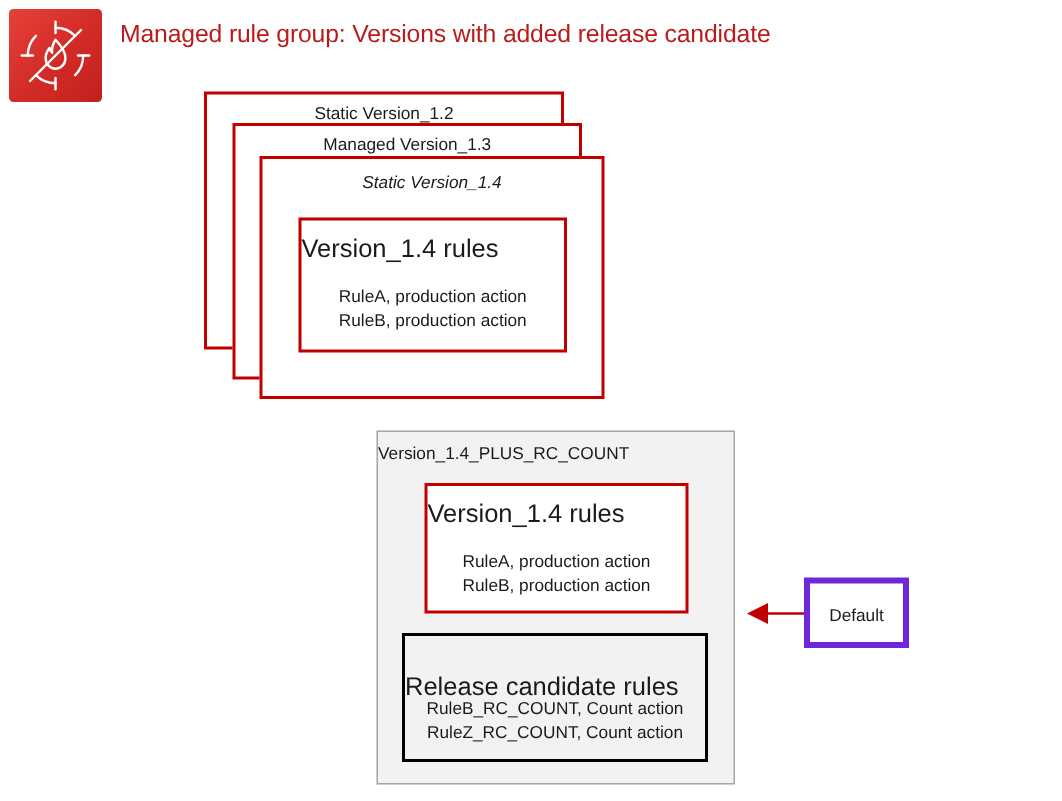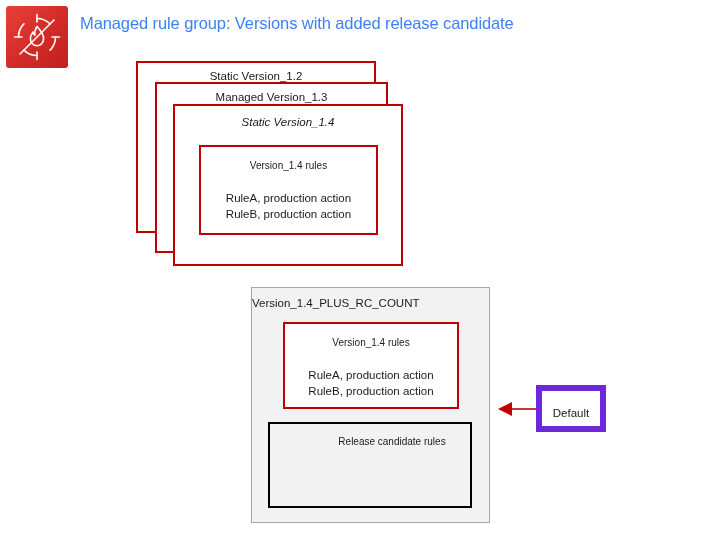--- a/index.html
+++ b/index.html
@@ -36,21 +36,21 @@
   }
   #waf-icon svg { display: block; }
 
   
   #page-title {
     position: absolute;
     left: 80px;
     top: 12px;
     font-size: 16.5px;
     line-height: 22px;
-    color: #3b82f6;
+    color: #b91c1c;
     white-space: nowrap;
     letter-spacing: -0.1px;
   }
 
   
   .redbox {
     position: absolute;
     box-sizing: border-box;
     border: 2px solid #c00000;
     background: #ffffff;
@@ -82,22 +82,22 @@
   
   #v14-rules-top {
     left: 199px; top: 145px; width: 179px; height: 90px;
     z-index: 4;
   }
 
   .rules-heading {
     position: absolute;
     left: 0; right: 0;
     top: 11px;
-    text-align: center;
-    font-size: 10px;
+    text-align: left;
+    font-size: 17px;
     line-height: 15px;
     white-space: nowrap;
   }
   .rules-list {
     position: absolute;
     left: 0; right: 0;
     top: 43px;
     text-align: center;
     font-size: 11.5px;
     line-height: 16px;
@@ -127,32 +127,32 @@
 
   #v14-rules-rc {
     left: 283px; top: 322px; width: 176px; height: 87px;
     z-index: 2;
   }
 
   #rc-rules {
     left: 268px; top: 422px; width: 204px; height: 86px;
     z-index: 2;
   }
-  #rc-rules .rules-heading { top: 10px; padding-left: 44px; }
+  #rc-rules .rules-heading { top: 26px; }
   #rc-rules .rules-list { top: 41px; }
 
   
   #default-box {
     position: absolute;
     left: 536px;
     top: 385px;
     width: 70px;
     height: 47px;
     box-sizing: border-box;
-    border: 6px solid #6d28d9;
+    border: 4px solid #6d28d9;
     background: #ffffff;
     z-index: 3;
   }
   #default-label {
     position: absolute;
     left: 0; right: 0;
     top: 15px;
     text-align: center;
     font-size: 11.5px;
     line-height: 15px;
@@ -223,20 +223,24 @@
   <div class="redbox" id="v14-rules-rc">
     <div class="rules-heading">Version_1.4 rules</div>
     <div class="rules-list">
       <div>RuleA, production action</div>
       <div>RuleB, production action</div>
     </div>
   </div>
 
   <div class="blackbox" id="rc-rules">
     <div class="rules-heading">Release candidate rules</div>
+    <div class="rules-list">
+      <div>RuleB_RC_COUNT, Count action</div>
+      <div>RuleZ_RC_COUNT, Count action</div>
+    </div>
   </div>
 
   <svg id="default-arrow" viewBox="0 0 44 26">
     <line x1="44" y1="13" x2="16" y2="13" stroke="#c00000" stroke-width="1.6"></line>
     <polygon points="16,6 2,13 16,20" fill="#c00000"></polygon>
   </svg>
 
   <div id="default-box">
     <div id="default-label">Default</div>
   </div>

